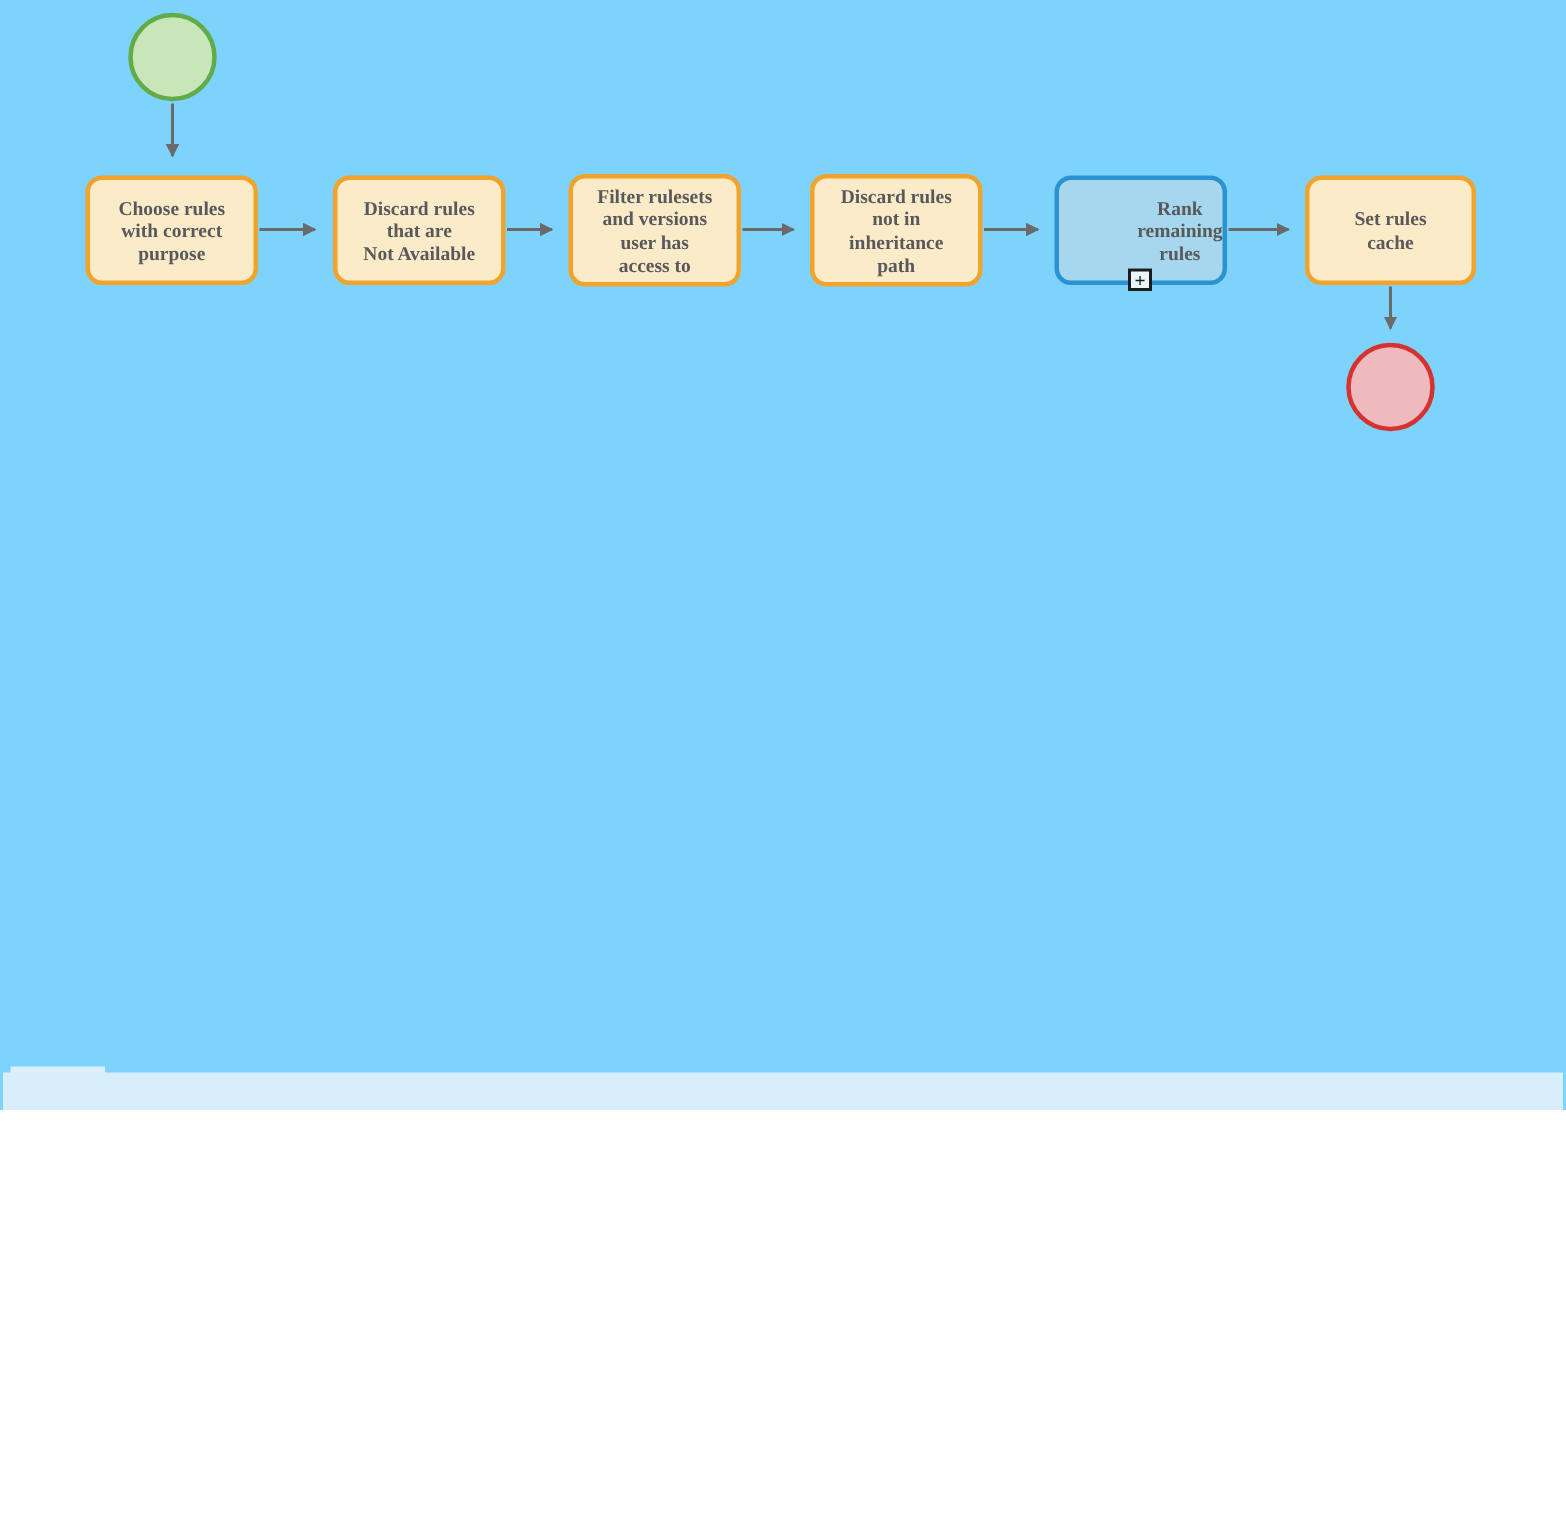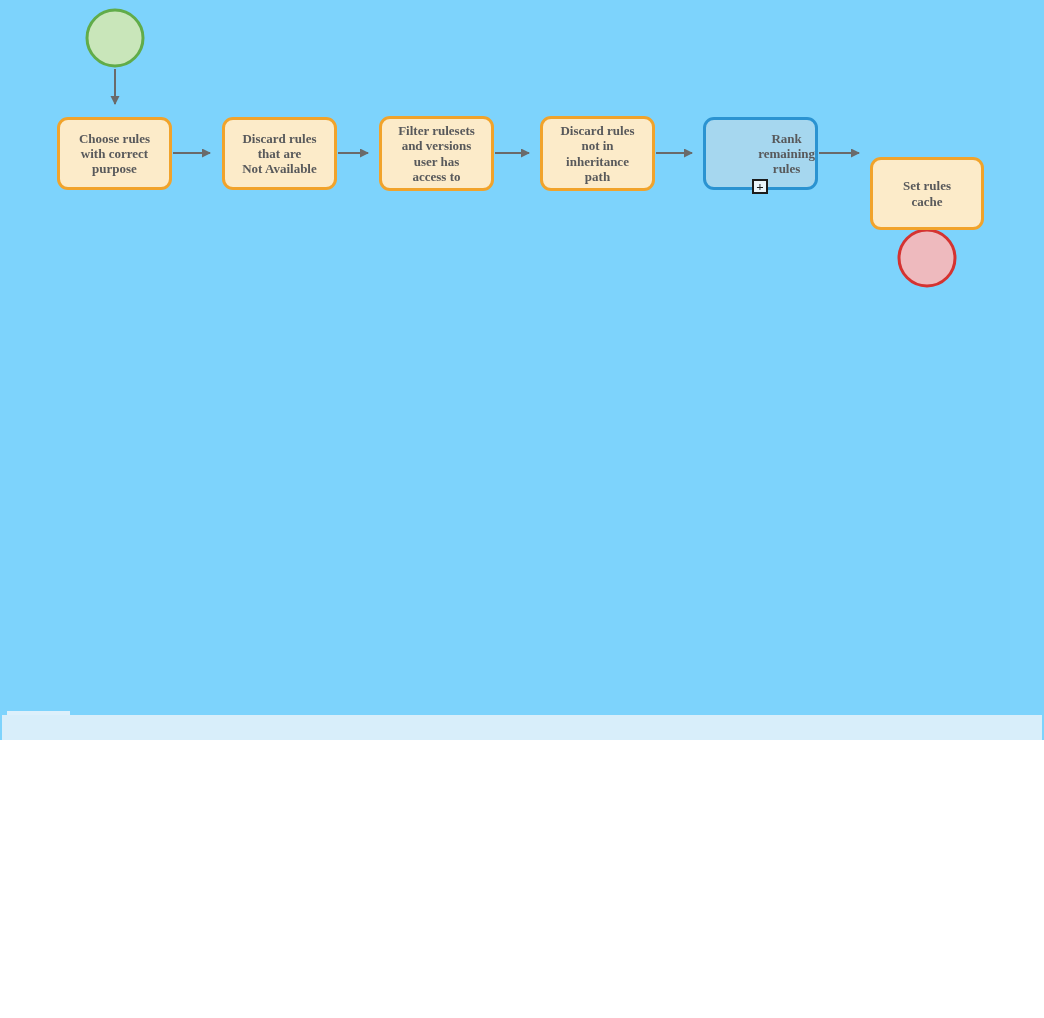--- a/index.html
+++ b/index.html
@@ -156,21 +156,21 @@
 inheritance
 path</span>
   </div>
 
   <div class="task subprocess" style="left:703px; top:117px;justify-content:flex-end;">
     <span class="task-label">Rank
 remaining
 rules</span>
   </div>
 
-  <div class="task" style="left:870px; top:117px; width:114px;margin-top:40px;">
+  <div class="task" style="left:870px; top:117px; width:114px;">
     <span class="task-label">Set rules
 cache</span>
   </div>
 
   <div class="expand-marker">+</div>
 
   <div class="tbl-tab" style="top:711px;"></div>
   <div class="tbl-header" style="top:715px; height:75px;"></div>
 
   <div class="tbl-tab" style="top:869px;"></div>

